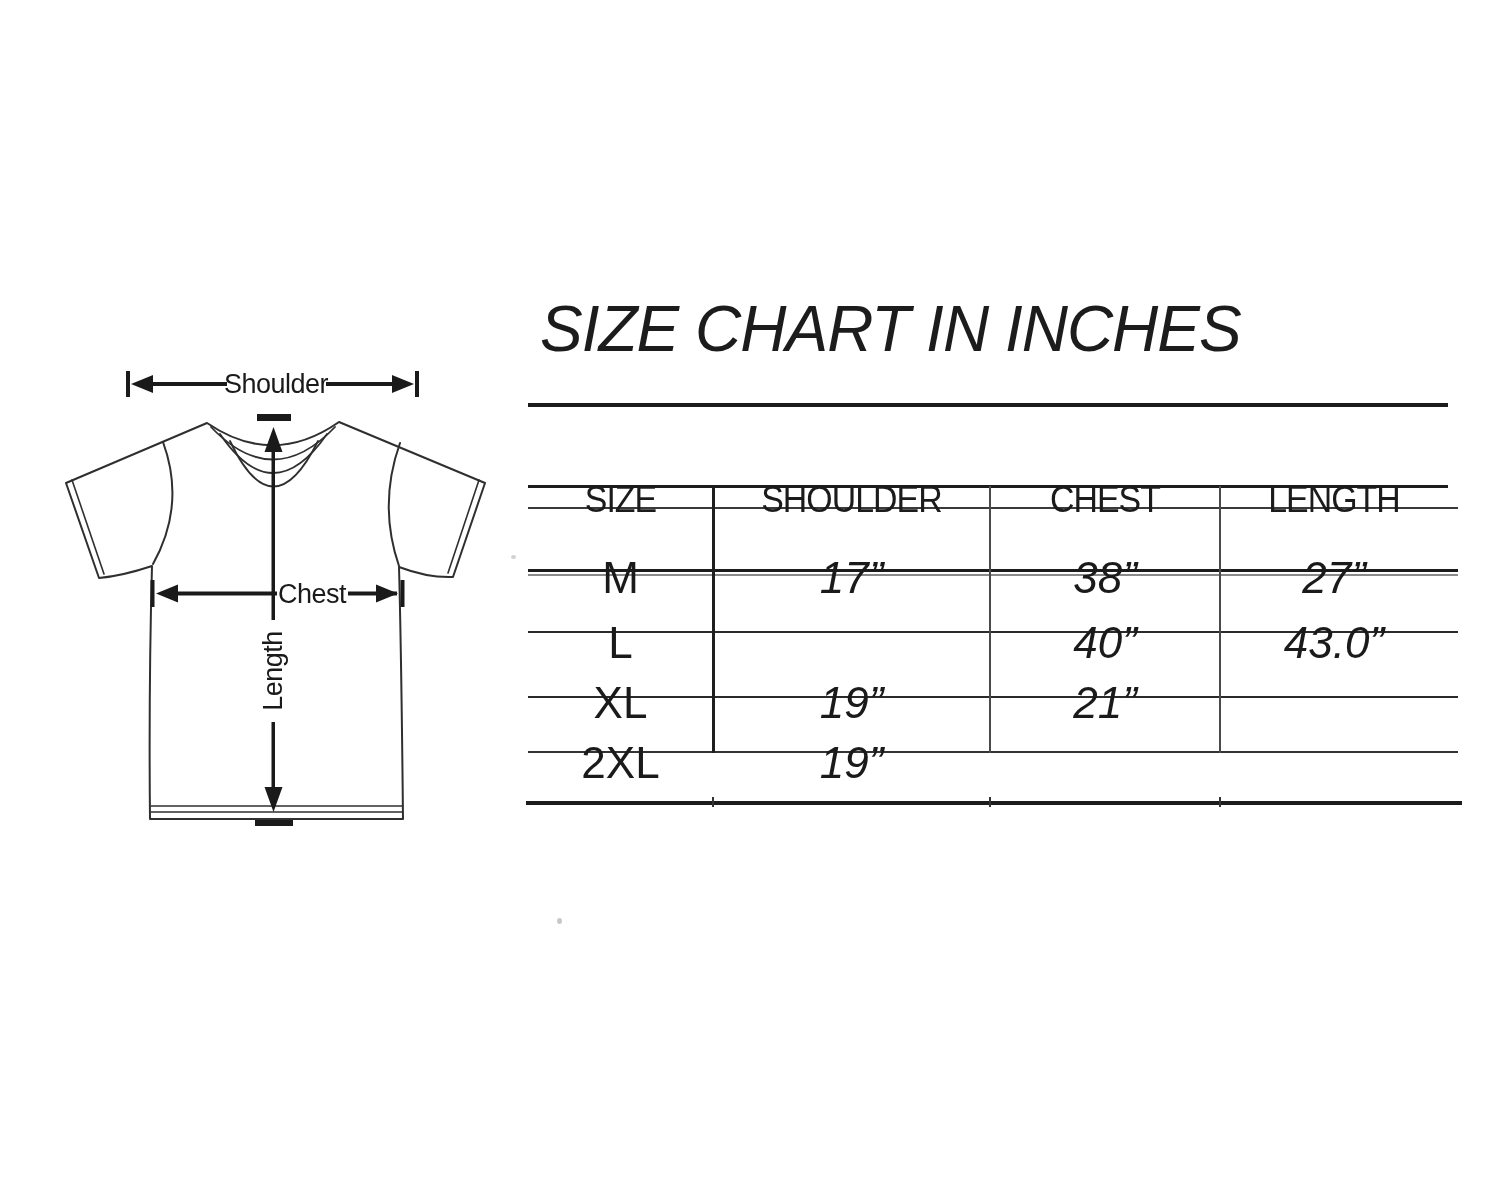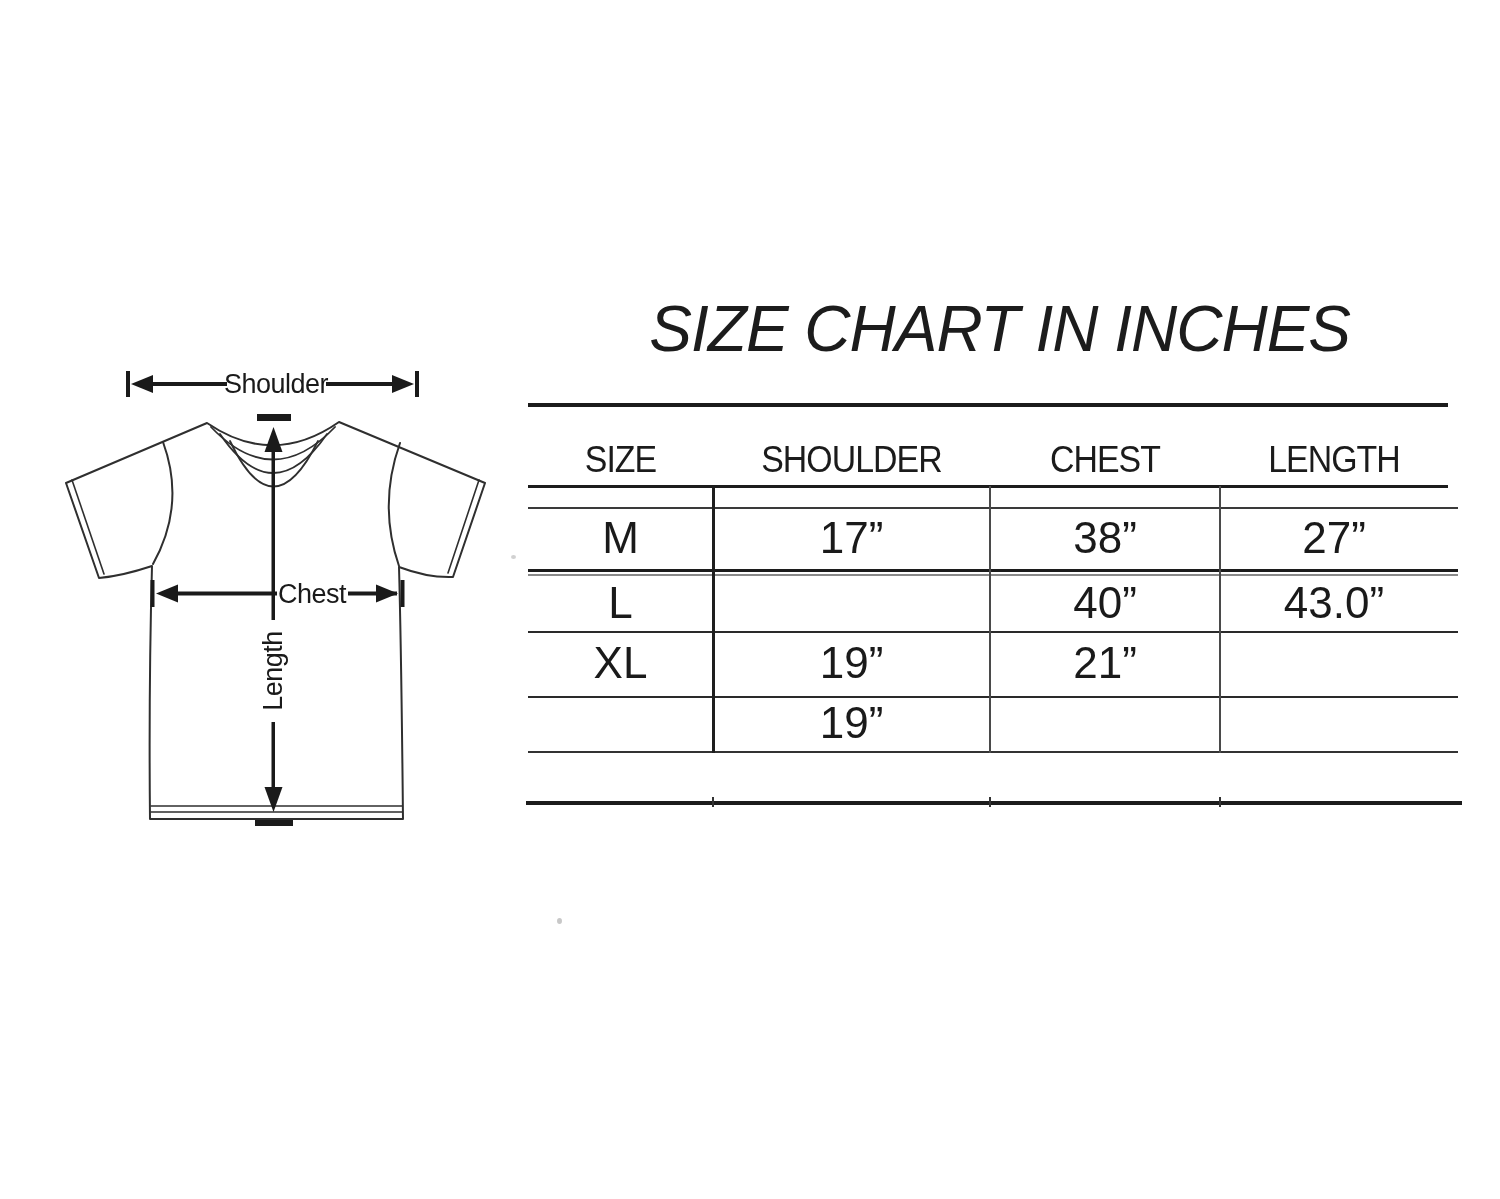--- a/index.html
+++ b/index.html
@@ -2,52 +2,52 @@
 <html><head>
 <meta charset="utf-8">
 <style>
   html,body{margin:0;padding:0;background:#ffffff;}
   .canvas{position:relative;width:1500px;height:1199px;background:#ffffff;overflow:hidden;
           font-family:"Liberation Sans",sans-serif;color:#1a1a1a;}
 
   
   .title{position:absolute;left:540px;top:293px;width:810px;height:72px;
          font-size:64px;font-style:italic;font-weight:400;letter-spacing:-1px;
-         text-align:right;line-height:72px;color:#1c1c1c;white-space:nowrap;}
+         text-align:left;line-height:72px;color:#1c1c1c;white-space:nowrap;}
 
   
   .rule{position:absolute;background:#1c1c1c;}
   .r-top   {left:528px;top:403px;width:920px;height:4px;}
   .r-head  {left:528px;top:485px;width:920px;height:3px;}
   .r-thin1 {left:528px;top:507px;width:930px;height:2px;background:#3a3a3a;}
   .r-dbl-a {left:528px;top:569px;width:930px;height:2.5px;background:#1c1c1c;}
   .r-dbl-b {left:528px;top:574px;width:930px;height:1.5px;background:#8a8a8a;}
   .r-row2  {left:528px;top:631px;width:930px;height:2px;background:#2a2a2a;}
   .r-row3  {left:528px;top:696px;width:930px;height:2px;background:#2a2a2a;}
   .r-close {left:528px;top:751px;width:930px;height:2px;background:#333;}
   .r-long  {left:526px;top:801px;width:936px;height:3.5px;}
 
   .vdiv{position:absolute;top:486px;height:267px;background:#1e1e1e;}
   .v1{left:712px;width:2.5px;}
   .v2{left:989px;width:2px;background:#4a4a4a;}
   .v3{left:1219px;width:2px;background:#4a4a4a;}
   .tick{position:absolute;top:797px;height:10px;width:2px;background:#333;}
 
   
-  .hrow,.trow{position:absolute;left:528px;width:920px;}
+  .hrow,.trow{position:absolute;left:528px;width:920px;margin-top:40px;}
   .hrow{top:436px;height:48px;}
   .cell{position:absolute;text-align:center;white-space:nowrap;}
   .hcell{font-size:36px;letter-spacing:-1px;line-height:48px;color:#1b1b1b;
          transform:scaleX(.94);}
   .c0{left:0;width:185px;} .c1{left:185px;width:277px;}
   .c2{left:462px;width:230px;} .c3{left:692px;width:228px;}
   .trow{height:54px;}
   .row-m{top:511px;} .row-l{top:576px;} .row-xl{top:636px;} .row-2xl{top:696px;}
   .size-lbl{font-size:44px;line-height:54px;}
-  .val{font-size:44px;line-height:54px;}
+  .val{font-size:44px;line-height:54px;font-style:italic;}
 
   
   .diagram{position:absolute;left:40px;top:355px;width:480px;height:490px;}
   svg text{font-family:"Liberation Sans",sans-serif;fill:#1a1a1a;}
 
   
   .smudge{position:absolute;border-radius:50%;background:#9a9a9a;}
   .sm1{left:511px;top:555px;width:5px;height:4px;opacity:.45;}
   .sm2{left:557px;top:918px;width:5px;height:6px;opacity:.55;}
 </style>
@@ -150,20 +150,21 @@
       <div class="cell val c3">43.0”</div>
     </div>
 
     <div class="trow row-xl">
       <div class="cell size-lbl c0">XL</div>
       <div class="cell val c1">19”</div>
       <div class="cell val c2">21”</div>
     </div>
 
     <div class="trow row-2xl">
+      <div class="cell size-lbl c0">2XL</div>
       <div class="cell val c1">19”</div>
     </div>
   </div>
 
   <div class="smudge sm1"></div>
   <div class="smudge sm2"></div>
 
 </div>
 
 </body></html>

